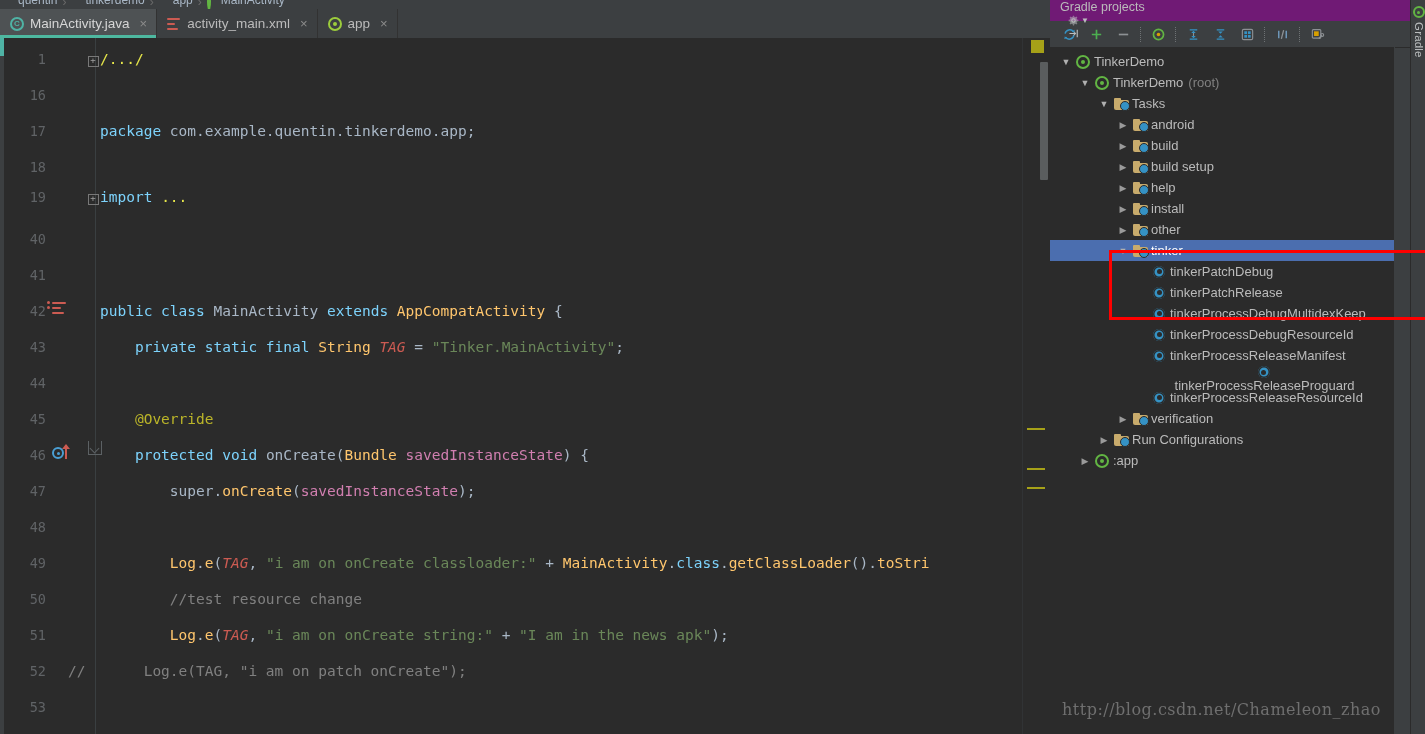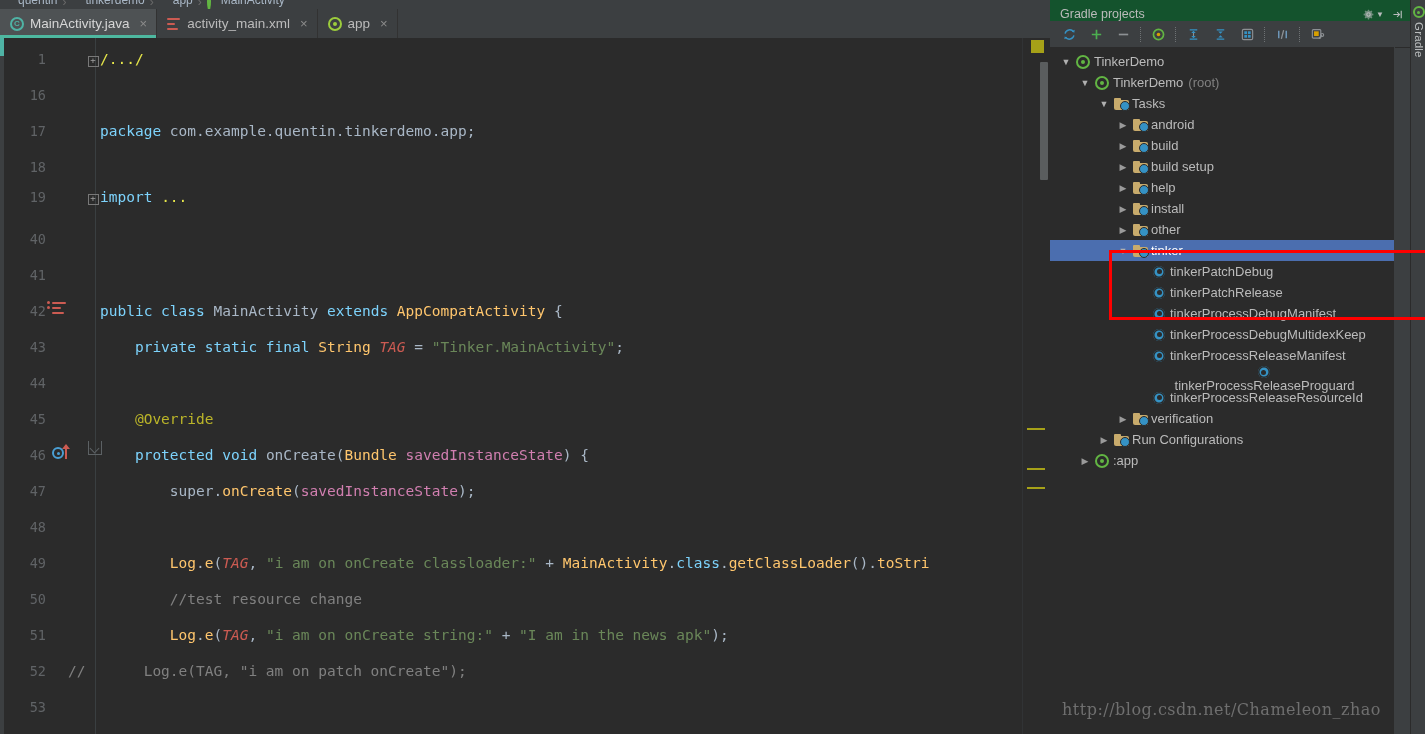--- a/index.html
+++ b/index.html
@@ -119,23 +119,23 @@
   .mark{position:absolute;left:4px;width:18px;height:2px;background:#a6a118;}
   .warnbox{position:absolute;left:8px;top:2px;width:13px;height:13px;background:#a6a118;}
   .vscroll{position:absolute;left:1040px;top:62px;width:8px;height:118px;background:#5a5d5e;border-radius:1px;}
 
   
   .gradle{
     position:absolute;left:1050px;top:0;width:360px;height:734px;
     background:#3c3f41;
   }
   .gr-header{
-    height:21px;background:#14532d;
-    display:flex;align-items:flex-end;
-    padding:0 6px 0 10px;font-size:12.5px;color:#bbbbbb;
+    height:21px;background:#701a75;
+    display:flex;align-items:flex-start;
+    padding:0 6px 0 10px;font-size:12.5px;color:#bbbbbb;flex-direction:column;
   }
   .gr-header .ttl{flex:1;}
   .gr-header .hico{color:#b9bcbd;margin-left:7px;display:flex;align-items:center;}
   .gr-toolbar{
     height:26px;background:#3c3f41;display:flex;align-items:center;
     padding-left:6px;gap:0px;border-bottom:1px solid #2b2b2b;
   }
   .tb{width:27px;height:24px;display:flex;align-items:center;justify-content:center;}
   .tbsep{width:1px;height:15px;border-left:1px dotted #6e7274;margin:0 3px;}
   .gr-tree{
@@ -554,33 +554,33 @@
           </span>
           <span class="tlabel">tinkerPatchDebug</span>
         </div>
         <div class="tnode" style="padding-left: 84px;">
           <span class="tw"></span>
           <span class="ticon">
             <span class="f-gear"></span>
           </span>
           <span class="tlabel">tinkerPatchRelease</span>
         </div>
+        <div class="tnode" style="padding-left: 84px; text-align: right;">
+          <span class="tw"></span>
+          <span class="ticon">
+            <span class="f-gear"></span>
+          </span>
+          <span class="tlabel">tinkerProcessDebugMultidexKeep</span>
+        </div>
         <div class="tnode" style="padding-left: 84px;">
           <span class="tw"></span>
           <span class="ticon">
             <span class="f-gear"></span>
           </span>
-          <span class="tlabel">tinkerProcessDebugManifest</span>
-        </div>
-        <div class="tnode" style="padding-left: 84px; text-align: right;">
-          <span class="tw"></span>
-          <span class="ticon">
-            <span class="f-gear"></span>
-          </span>
-          <span class="tlabel">tinkerProcessDebugMultidexKeep</span>
+          <span class="tlabel">tinkerProcessDebugResourceId</span>
         </div>
         <div class="tnode" style="padding-left: 84px;">
           <span class="tw"></span>
           <span class="ticon">
             <span class="f-gear"></span>
           </span>
           <span class="tlabel">tinkerProcessReleaseManifest</span>
         </div>
         <div class="tnode" style="padding-left: 84px; flex-direction: column;">
           <span class="tw"></span>

